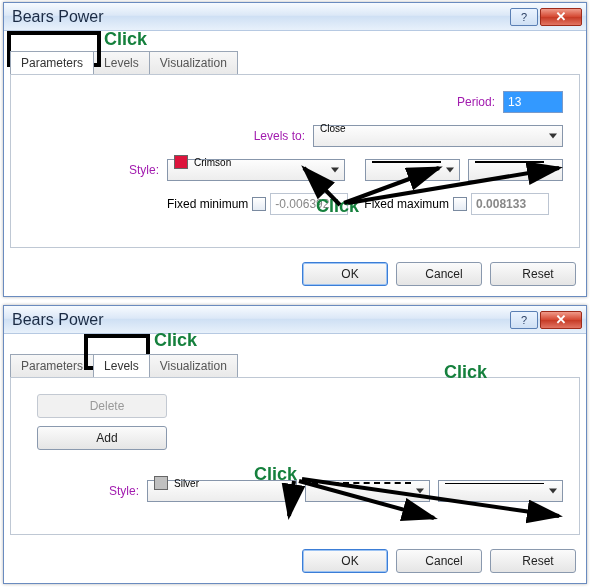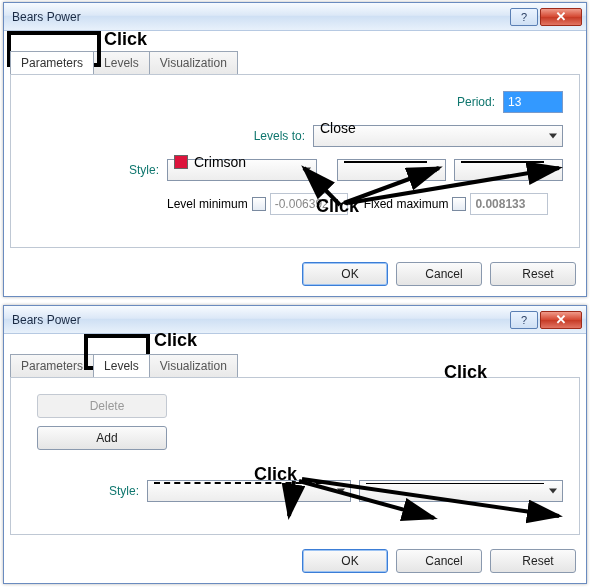--- a/index.html
+++ b/index.html
@@ -1,46 +1,46 @@
 <!DOCTYPE html>
 <html><head>
 <meta charset="utf-8">
 <style>
 * { box-sizing: border-box; margin: 0; padding: 0; }
 body { font-family: "Segoe UI", Tahoma, sans-serif; font-size: 12px; background: #fff; width: 590px; }
 .dialog { width: 584px; border: 1px solid #6a8bbf; margin: 2px auto 8px; box-shadow: 0 0 3px rgba(0,0,0,0.3); position: relative; background: #fff; }
 .titlebar { height: 28px; background: linear-gradient(#f7fbff, #dce8f7 45%, #cfe0f4 50%, #e8f1fb); border-bottom: 1px solid #b6c9e2; display: flex; align-items: center; padding: 0 4px 0 8px; }
-.titlebar .title { flex: 1; color: #1b2b44; font-size: 12px; }
+.titlebar .title { flex: 1; color: #1b2b44; font-size: 16px; }
 .titlebar .winbtns { display: flex; gap: 2px; }
 .winbtn { width: 28px; height: 18px; border: 1px solid #5a7fb4; border-radius: 2px; display: flex; align-items: center; justify-content: center; font-size: 11px; color: #2a3f63; background: linear-gradient(#eaf3ff,#cfe0f4); cursor: pointer; }
 .winbtn.close { width: 42px; background: linear-gradient(#f09b8a,#d54a34 48%,#c63b26 52%,#e27563); border-color: #9e2b1a; color: #fff; font-weight: bold; font-size: 13px; }
 .tabs { display: flex; padding: 20px 6px 0; position: relative; }
 .tab { padding: 4px 10px; border: 1px solid #9aa6b6; border-bottom: none; background: linear-gradient(#fdfdfd,#ececec); margin-right: -1px; color: #333; cursor: pointer; position: relative; font-size: 12px; }
 .tab.active { background: #fff; z-index: 3; }
 .tab.inactive { background: linear-gradient(#f7f7f7,#e9e9e9); color: #555; }
 .tabcontent { border: 1px solid #bfc8d4; margin: 0 6px 8px; padding: 16px 16px 20px; background: #fff; position: relative; }
 .row { display: flex; align-items: center; margin-bottom: 12px; }
-.lbl { text-align: right; padding-right: 8px; color: #0f766e; font-size: 12px; }
+.lbl { text-align: right; padding-right: 8px; color: #a21caf; font-size: 12px; }
 input.txt { border: 1px solid #7a9ac9; padding: 2px 4px; height: 22px; font-size: 12px; background:#fff; }
 input.txt.sel { background: #3399ff; color: #fff; }
 input.txt.dim { color: #888; border-color: #bcc5d2; }
-.dropdown { position: relative; border: 1px solid #8796ab; height: 22px; background: linear-gradient(#fdfdfd,#ededed); cursor: pointer; display: flex; align-items: center; padding: 0 18px 16px 6px; font-size: 14px; }
+.dropdown { position: relative; border: 1px solid #8796ab; height: 22px; background: linear-gradient(#fdfdfd,#ededed); cursor: pointer; display: flex; align-items: center; padding: 0 18px 16px 6px; font-size: 10px; }
 .dropdown .caret { position: absolute; right: 5px; top: 50%; transform: translateY(-50%); width:0;height:0;border-left:4px solid transparent;border-right:4px solid transparent;border-top:5px solid #333; }
 .swatch { width: 14px; height: 14px; margin-right: 6px; border: 1px solid #666; }
 .linedrop { flex: 1; margin-right: 8px; }
 .linedrop:last-child { margin-right: 0; }
 .linedrop .sample { flex:1; height: 2px; background: #000; }
 .linedrop .sample.dash { background: none; border-top: 2px dashed #000; height: 0; }
 .checkbox { width: 14px; height: 14px; border: 1px solid #7a8aa0; background: linear-gradient(#fff,#e6ecf4); display: inline-block; margin: 0 4px; vertical-align: middle; }
 .buttons { display: flex; justify-content: flex-end; gap: 8px; padding: 6px 10px 10px; }
 .btn { width: 86px; height: 24px; border: 1px solid #8a99ae; background: linear-gradient(#fbfbfb,#e5e5e5); border-radius: 3px; cursor: pointer; font-size: 12px; color: #222; padding-left: 10px; }
 .btn.primary { border-color: #3b7dd6; box-shadow: 0 0 0 1px #9cc3f3 inset; }
 .btn.disabled { color: #999; border-color: #c3c9d2; background: #f1f1f1; cursor: default; }
 .highlight-box { position: absolute; border: 4px solid #000; pointer-events: none; background: transparent; }
-.click-lbl { position: absolute; font-weight: bold; font-size: 18px; color: #000000; pointer-events: none; }
+.click-lbl { position: absolute; font-weight: bold; font-size: 18px; color: #15803d; pointer-events: none; }
 .arrow-svg { position: absolute; top: 0; left: 0; pointer-events: none; }
 .listbox { border: 1px solid #b6bfcc; height: 90px; background: #fff; }
 .listhead { display: flex; background: linear-gradient(#fafafa,#ececec); border-bottom: 1px solid #ccd4de; }
 .listcol { padding: 3px 8px; border-right: 1px solid #d7dde6; font-size: 12px; color: #333; }
 .side-btns { width: 130px; margin-left: 10px; display:flex; flex-direction:column; gap:8px; }
 </style>
 </head>
 <body>
 
 <div class="dialog" style="position:relative;">
@@ -63,37 +63,37 @@
     </div>
     <div class="row" style="justify-content:flex-end;">
       <span class="lbl">Levels to:</span>
       <div class="dropdown" style="width:250px;">
         <span>Close</span>
         <span class="caret"></span>
       </div>
     </div>
     <div class="row">
       <span class="lbl" style="width:140px;">Style:</span>
-      <div class="dropdown" style="width:150px;margin-right:20px;">
+      <div class="dropdown" style="width:178px;margin-right:20px;">
         <span class="swatch" style="background:#DC143C;"></span>
         <span>Crimson</span>
         <span class="caret"></span>
       </div>
       <div class="dropdown linedrop">
         <span class="sample"></span>
         <span class="caret"></span>
       </div>
       <div class="dropdown linedrop">
         <span class="sample"></span>
         <span class="caret"></span>
       </div>
     </div>
     <div class="row">
       <span class="lbl" style="width:140px;"></span>
-      <span>Level minimum</span>
+      <span>Fixed minimum</span>
       <span class="checkbox"></span>
       <input class="txt dim" style="width: 78px; margin-right: 16px;" value="-0.006392">
       <span>Fixed maximum</span>
       <span class="checkbox"></span>
       <input class="txt dim" style="width: 78px; font-weight: bold;" value="0.008133">
     </div>
   </div>
   <div class="buttons">
     <button class="btn primary">OK</button>
     <button class="btn">Cancel</button>
@@ -130,20 +130,25 @@
   </div>
   <div class="tabcontent">
     <div style="display:flex;">
       <div class="side-btns">
         <button class="btn disabled" style="width:100%;">Delete</button>
         <button class="btn" style="width:100%;">Add</button>
       </div>
     </div>
     <div class="row" style="margin-top:30px;">
       <span class="lbl" style="width:120px;">Style:</span>
+      <div class="dropdown" style="width:150px;margin-right:8px;">
+        <span class="swatch" style="background:#C0C0C0;"></span>
+        <span>Silver</span>
+        <span class="caret"></span>
+      </div>
       <div class="dropdown linedrop">
         <span class="sample dash"></span>
         <span class="caret"></span>
       </div>
       <div class="dropdown linedrop">
         <span class="sample" style="height:1px;"></span>
         <span class="caret"></span>
       </div>
     </div>
   </div>

